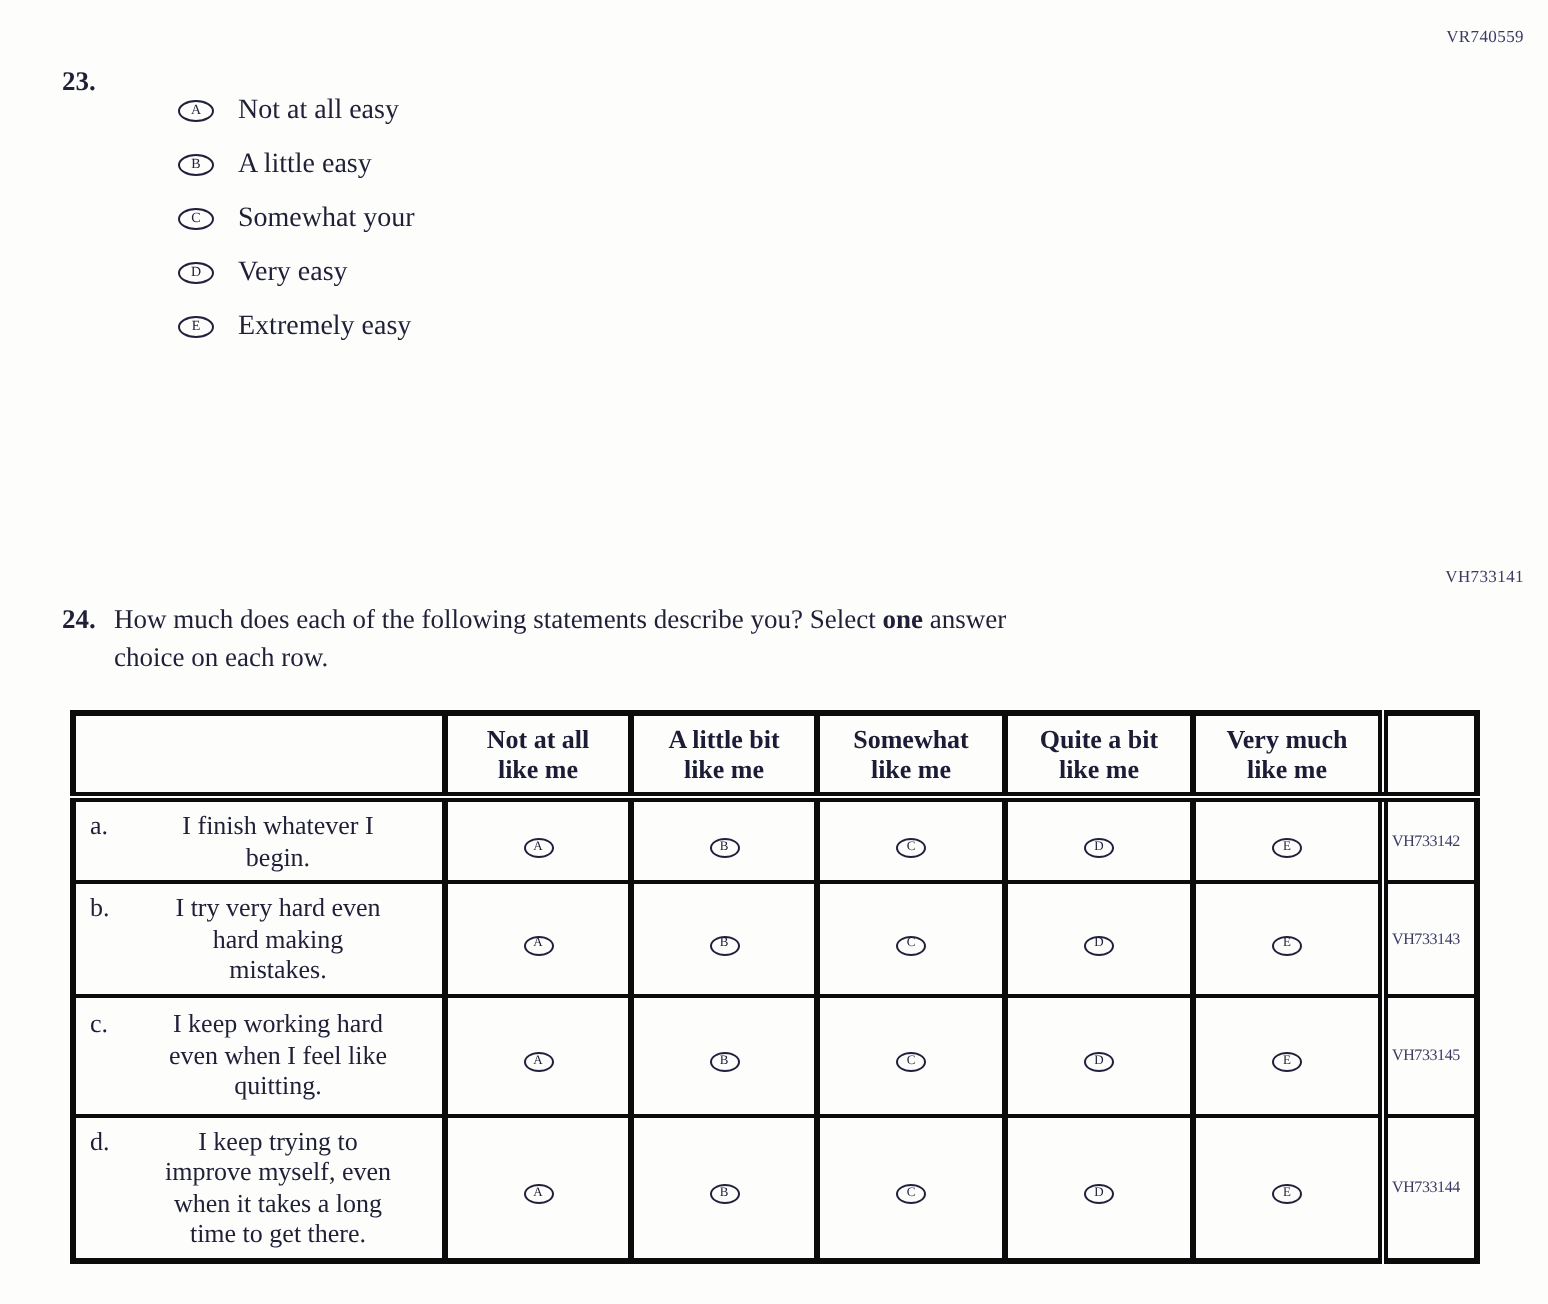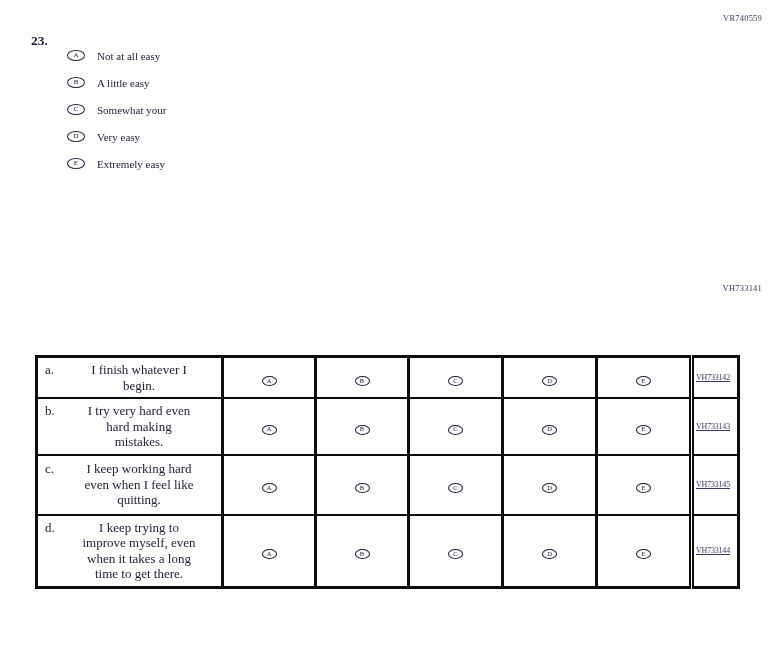--- a/index.html
+++ b/index.html
@@ -22,21 +22,21 @@
   }
   #page-code { top: 13px; }
   #q24-code { top: 283px; }
 
   .question {
     position: absolute;
     left: 31px;
     display: flex;
     align-items: flex-start;
   }
-  #q23 { top: 31px; width: 660px; }
+  #q23 { top: 31px; width: 660px; gap: 22px; }
   #q24 { top: 300px; width: 680px; }
   .qnum {
     font-weight: bold;
     font-size: 13.5px;
     width: 26px;
     flex: 0 0 26px;
     line-height: 19px;
   }
   .qbody { flex: 1; }
   .qtext {
@@ -60,21 +60,21 @@
     height: 11px;
     border: 1.3px solid #20203c;
     border-radius: 50%;
     font-size: 7px;
     line-height: 1;
     color: #20203c;
     flex: 0 0 18px;
   }
   .option-label {
     margin-left: 12px;
-    font-size: 11px;
+    font-size: 14px;
   }
 
   table.grid {
     position: absolute;
     left: 35px;
     top: 355px;
     width: 702px;
     border-collapse: collapse;
     table-layout: fixed;
     border: 3px solid #0c0c0c;
@@ -102,21 +102,20 @@
   }
   table.grid td.bubble-cell .bubble {
     width: 15px;
     height: 10px;
     font-size: 6.5px;
     border-width: 1.1px;
     flex: none;
   }
   table.grid .code-col {
     border-left: 5px double #0c0c0c;
-    text-decoration: underline;
   }
   td.code-cell {
     font-size: 8px;
     color: #3a3a63;
     padding-left: 2px;
     letter-spacing: -0.2px;
   }
   td.stmt-cell { padding: 4px 4px 4px 7px; }
   .stmt {
     display: flex;
@@ -157,32 +156,53 @@
         <div class="option-row">
           <span class="bubble">E</span>
           <span class="option-label">Extremely easy</span>
         </div>
       </div>
     </div>
   </div>
 
   <div id="q24-code" class="small-code">VH733141</div>
 
+  <div id="q24" class="question">
+    <span class="qnum">24.</span>
+    <div class="qbody">
+      <div class="qtext"><span>How much does each of the following statements describe you? Select </span><b>one</b><span> answer
+choice on each row.</span></div>
+    </div>
+  </div>
 
   <table class="grid">
     <colgroup>
       <col style="width:186px">
       <col style="width:93px">
       <col style="width:93px">
       <col style="width:94px">
       <col style="width:94px">
       <col style="width:95px">
       <col style="width:47px" class="code-col">
     </colgroup>
     <tbody>
+        <tr style="height:42px">
+      <th></th>
+      <th>Not at all
+like me</th>
+      <th>A little bit
+like me</th>
+      <th>Somewhat
+like me</th>
+      <th>Quite a bit
+like me</th>
+      <th>Very much
+like me</th>
+      <th class="code-col"></th>
+    </tr>
     <tr style="height:37px">
       <td class="stmt-cell">
         <div class="stmt">
           <span class="stmt-letter">a.</span>
           <span class="stmt-text">I finish whatever I
 begin.</span>
         </div>
       </td>
       <td class="bubble-cell"><span class="bubble">A</span></td>
       <td class="bubble-cell"><span class="bubble">B</span></td>

